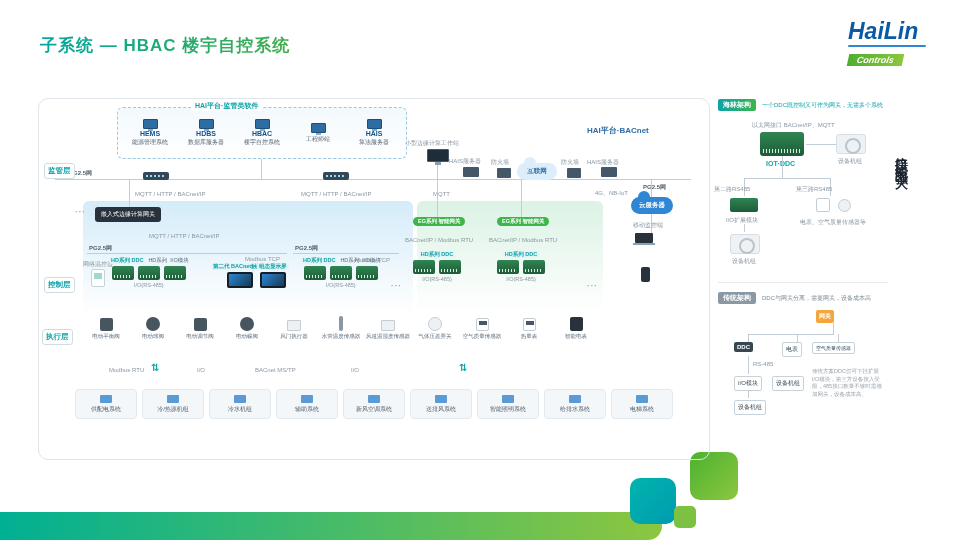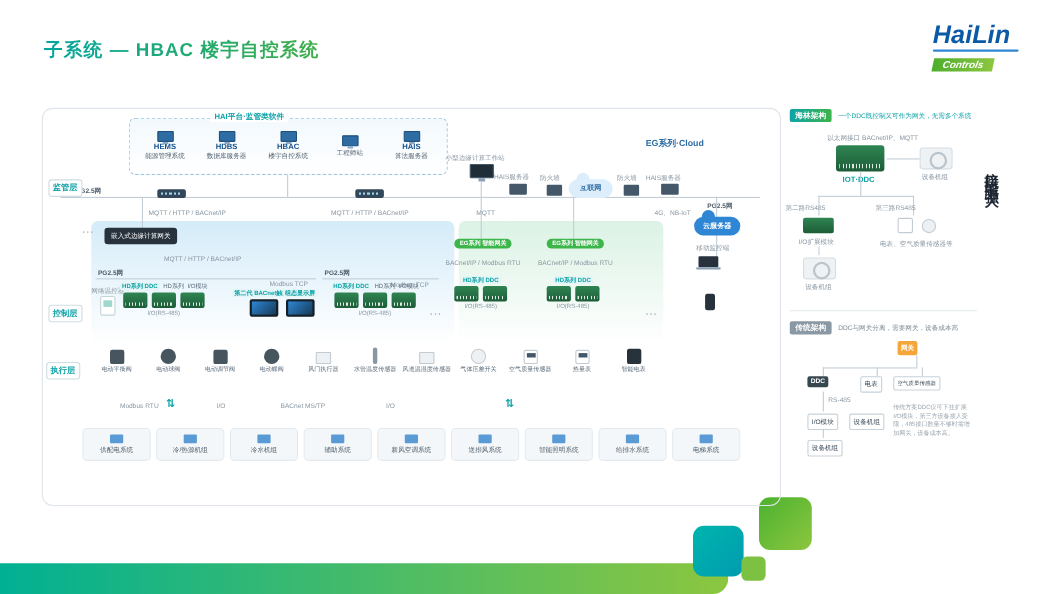--- a/index.html
+++ b/index.html
@@ -152,21 +152,21 @@
         <div class="app">
           <span class="mini-monitor"></span>
           <span class="abbr">HAIS</span>
           <span class="nm">算法服务器</span>
         </div>
       </div>
     </div>
 
     <div class="lbl" style="left:366px;top:40px;">小型边缘计算工作站</div>
     <div class="monitor" style="left:388px;top:50px;"></div>
-    <div class="cloud-word" style="left:548px;top:26px;">EG系列·Cloud</div>
+    <div class="cloud-word" style="left:548px;top:26px;">HAI平台·BACnet</div>
 
     <div class="line" style="left:16px;top:80px;width:636px;height:1px;"></div>
     <div class="lbl pg" style="left:30px;top:70px;">PG2.5网</div>
     <div class="lbl pg" style="left:604px;top:84px;">PG2.5网</div>
 
     <div class="line" style="left:222px;top:60px;width:1px;height:20px;"></div>
     <div class="line" style="left:398px;top:66px;width:1px;height:14px;"></div>
 
     <div class="switch" style="left:104px;top:73px;"></div>
     <div class="switch" style="left:284px;top:73px;"></div>

